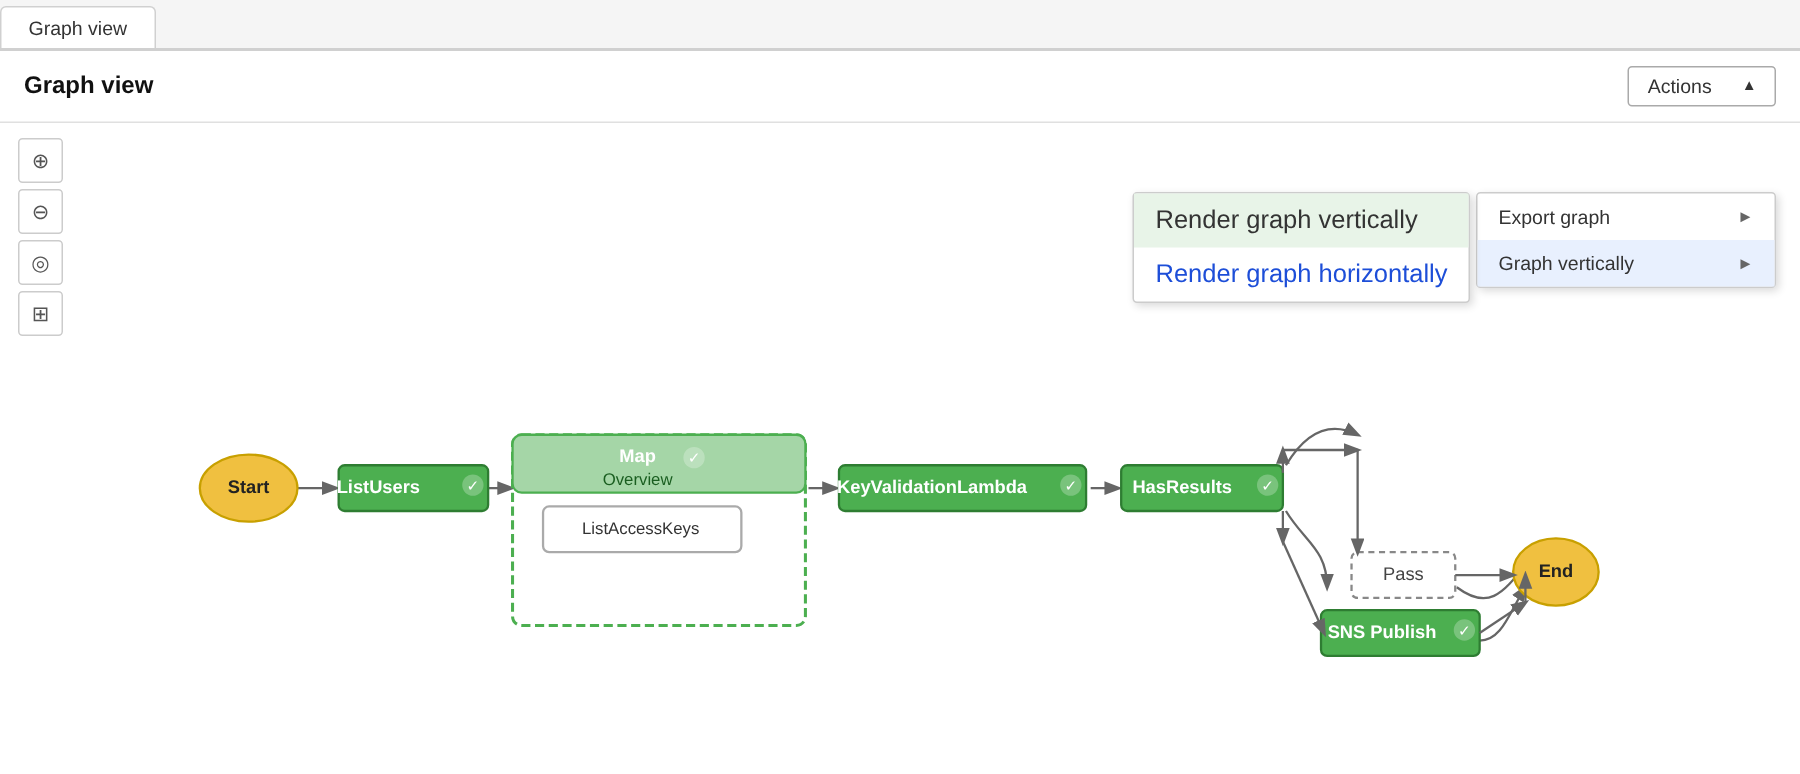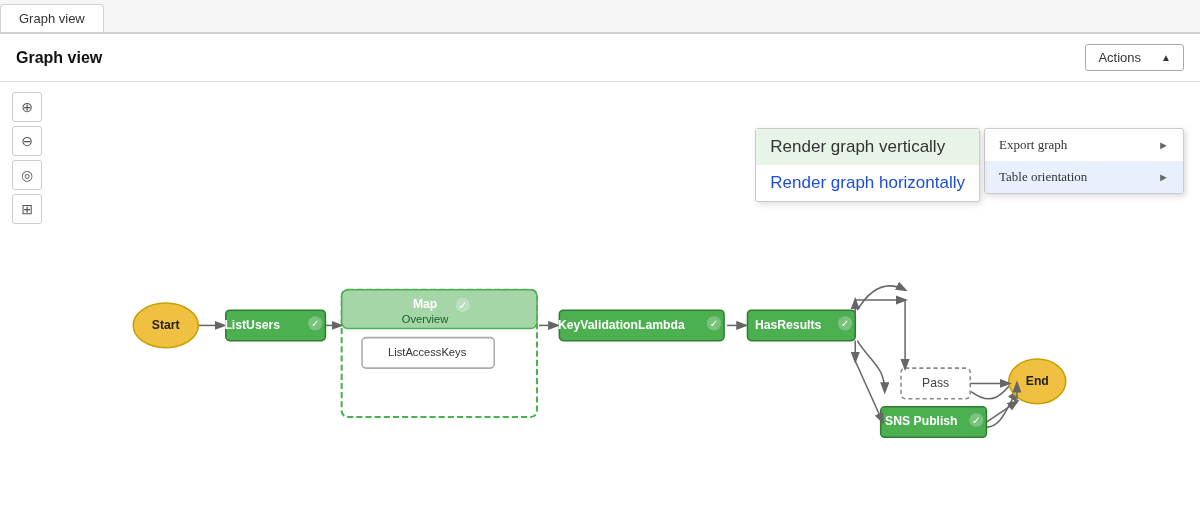--- a/index.html
+++ b/index.html
@@ -103,21 +103,20 @@
       min-width: 200px;
     }
     .dropdown-item {
       display: flex;
       align-items: center;
       justify-content: space-between;
       padding: 8px 14px;
       cursor: pointer;
       color: #333;
       font-size: 13px;
-      font-family: Liberation Serif, serif;
     }
     .dropdown-item.highlighted { background: #e8f0fe; }
     .dropdown-item .chevron { font-size: 11px; color: #666; }
 
     
     .submenu {
       position: absolute;
       top: 46px;
       right: 220px;
       background: #fff;
@@ -225,21 +224,21 @@
     <div class="tool-btn" title="Fit">◎</div>
     <div class="tool-btn" title="Expand">⊞</div>
   </div>
 
   <div class="dropdown-menu">
     <div class="dropdown-item">
       <span>Export graph</span>
       <span class="chevron">►</span>
     </div>
     <div class="dropdown-item highlighted">
-      <span>Table orientation</span>
+      <span>Graph vertically</span>
       <span class="chevron">►</span>
     </div>
   </div>
 
   <div class="submenu">
     <div class="submenu-item selected">
       <span>Render graph vertically</span>
     </div>
     <div class="submenu-item dimmed">
       <span>Render graph horizontally</span>

